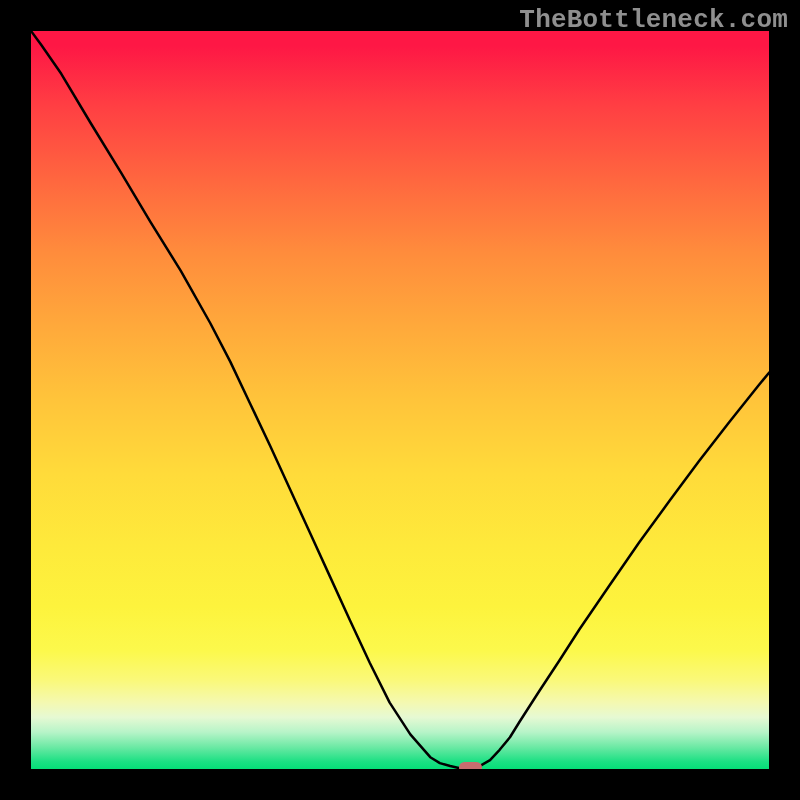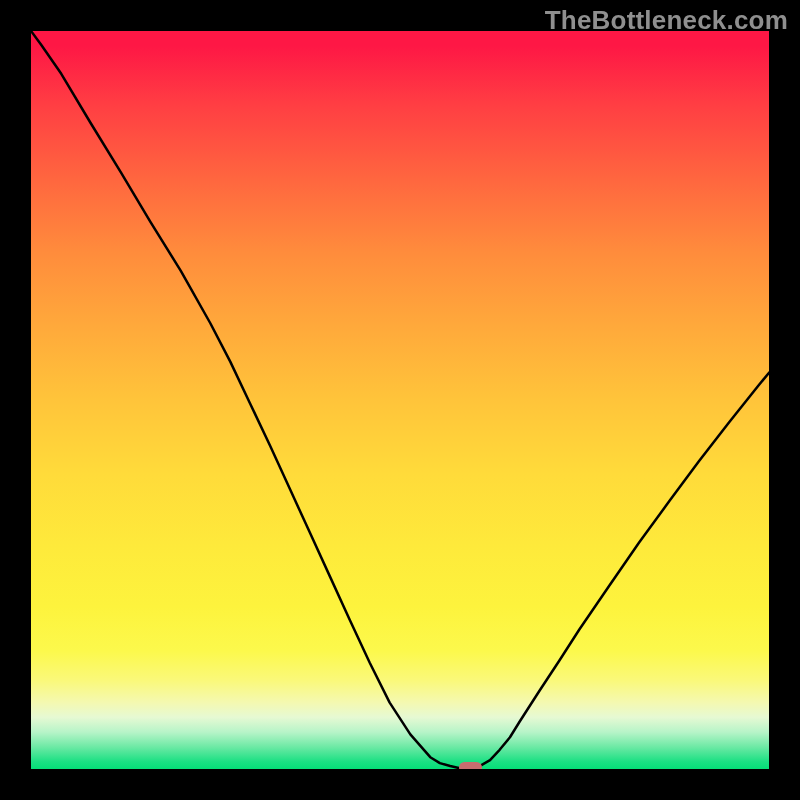--- a/index.html
+++ b/index.html
@@ -9,20 +9,21 @@
     height: 800px;
     background: #000;
     overflow: hidden;
     font-family: Arial, Helvetica, sans-serif;
   }
   .frame {
     position: relative;
     width: 800px;
     height: 800px;
     background: #000;
+    font-family: Liberation Mono, monospace;
   }
   .plot {
     position: absolute;
     left: 31px;
     top: 31px;
     width: 738px;
     height: 738px;
     background: linear-gradient(to bottom,
       #fe1745 0%,
       #fe1745 2%,

